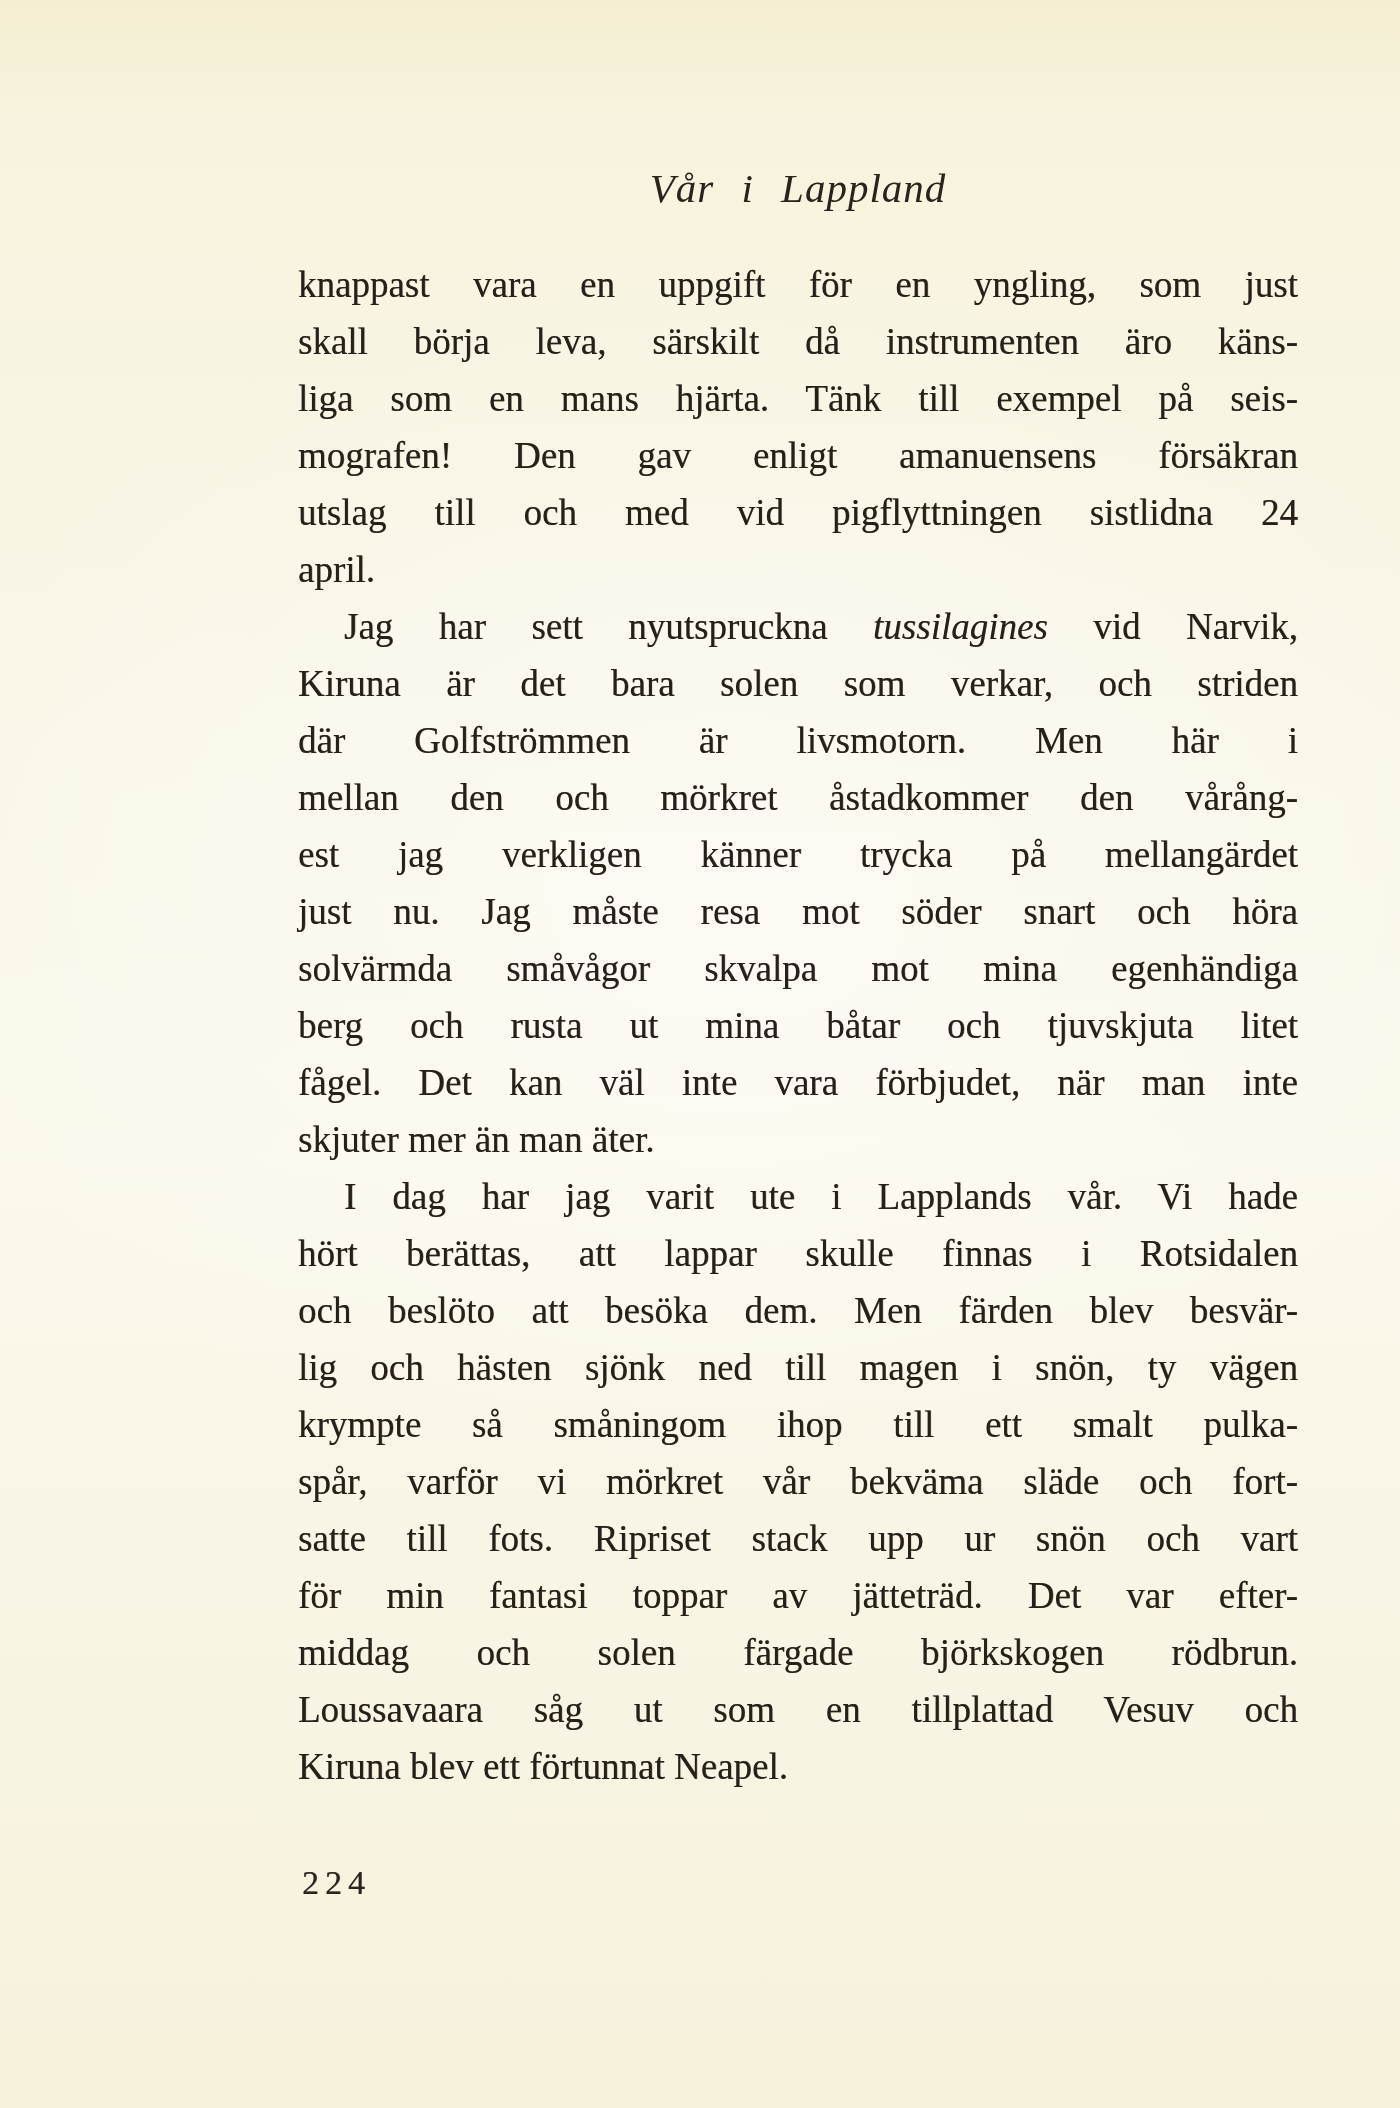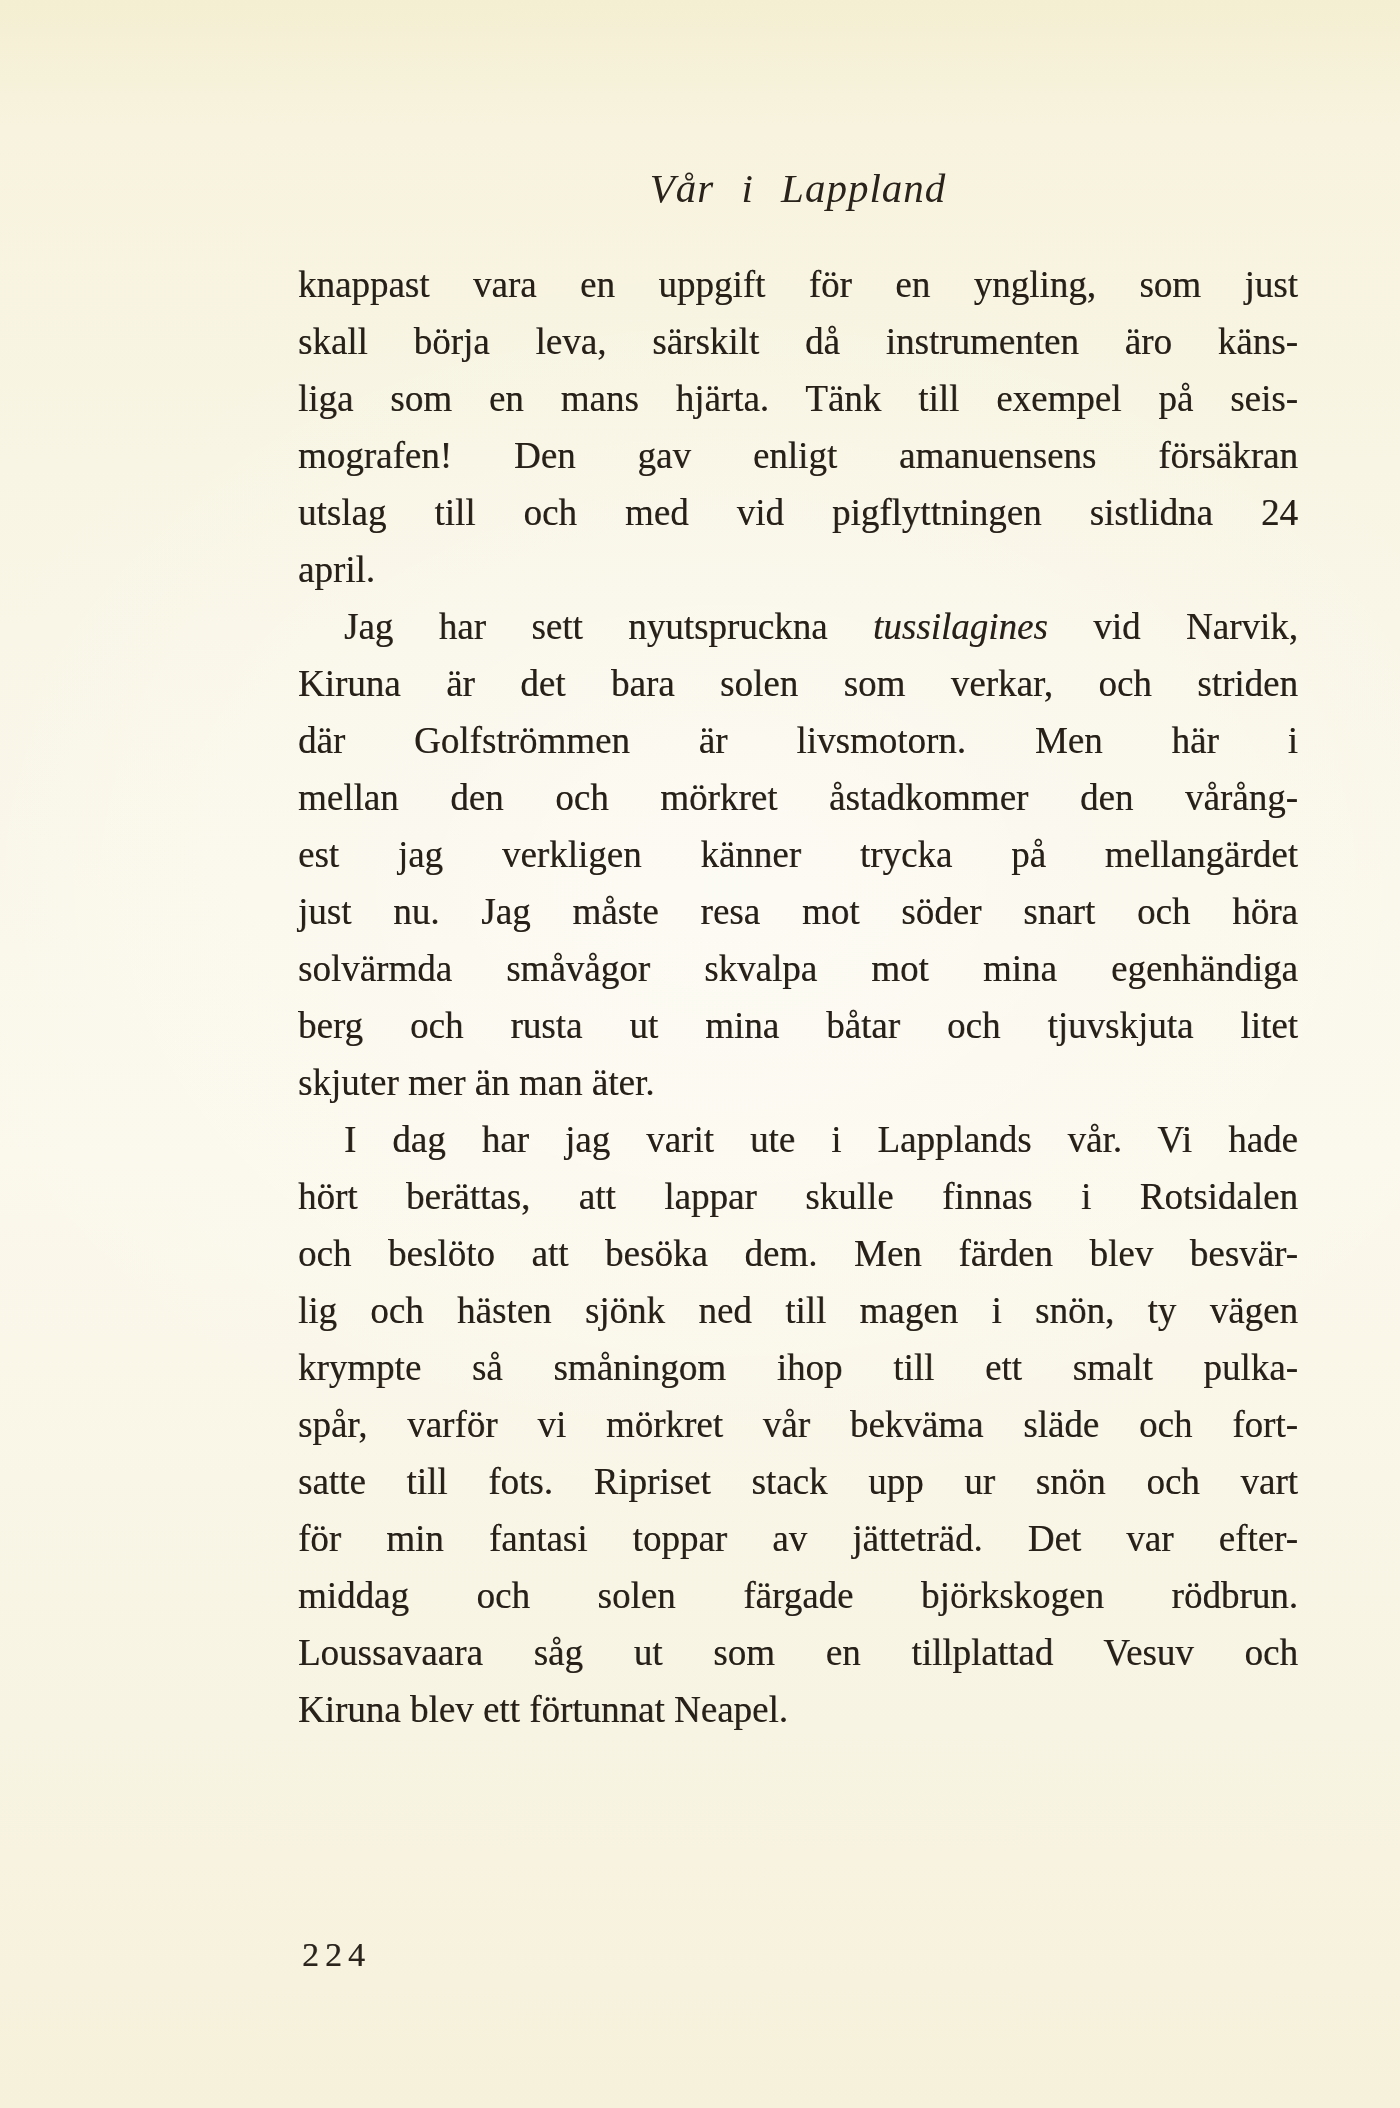--- a/index.html
+++ b/index.html
@@ -50,21 +50,21 @@
     text-align-last: left;
   }
   .line.indent {
     text-indent: 46px;
   }
   .it {
     font-style: italic;
   }
   .page-number {
     position: absolute;
-    top: 1936px;
+    top: 1864px;
     left: 302px;
     font-size: 34px;
     letter-spacing: 6px;
     color: #2a241d;
     text-shadow: 0.4px 0 0 rgba(38,32,25,0.5);
   }
 </style>
 </head>
 <body>
 
@@ -79,20 +79,21 @@
       <div class="line"><span>utslag till och med vid pigflyttningen sistlidna 24</span></div>
       <div class="line para-end"><span>april.</span></div>
       <div class="line indent"><span>Jag har sett nyutspruckna </span><span class="it">tussilagines</span><span> vid Narvik,</span></div>
       <div class="line"><span>Kiruna är det bara solen som verkar, och striden</span></div>
       <div class="line"><span>där Golfströmmen är livsmotorn. Men här i</span></div>
       <div class="line"><span>mellan den och mörkret åstadkommer den vårång-</span></div>
       <div class="line"><span>est jag verkligen känner trycka på mellangärdet</span></div>
       <div class="line"><span>just nu. Jag måste resa mot söder snart och höra</span></div>
       <div class="line"><span>solvärmda småvågor skvalpa mot mina egenhändiga</span></div>
       <div class="line"><span>berg och rusta ut mina båtar och tjuvskjuta litet</span></div>
+      <div class="line"><span>fågel. Det kan väl inte vara förbjudet, när man inte</span></div>
       <div class="line para-end"><span>skjuter mer än man äter.</span></div>
       <div class="line indent"><span>I dag har jag varit ute i Lapplands vår. Vi hade</span></div>
       <div class="line"><span>hört berättas, att lappar skulle finnas i Rotsidalen</span></div>
       <div class="line"><span>och beslöto att besöka dem. Men färden blev besvär-</span></div>
       <div class="line"><span>lig och hästen sjönk ned till magen i snön, ty vägen</span></div>
       <div class="line"><span>krympte så småningom ihop till ett smalt pulka-</span></div>
       <div class="line"><span>spår, varför vi mörkret vår bekväma släde och fort-</span></div>
       <div class="line"><span>satte till fots. Ripriset stack upp ur snön och vart</span></div>
       <div class="line"><span>för min fantasi toppar av jätteträd. Det var efter-</span></div>
       <div class="line"><span>middag och solen färgade björkskogen rödbrun.</span></div>

